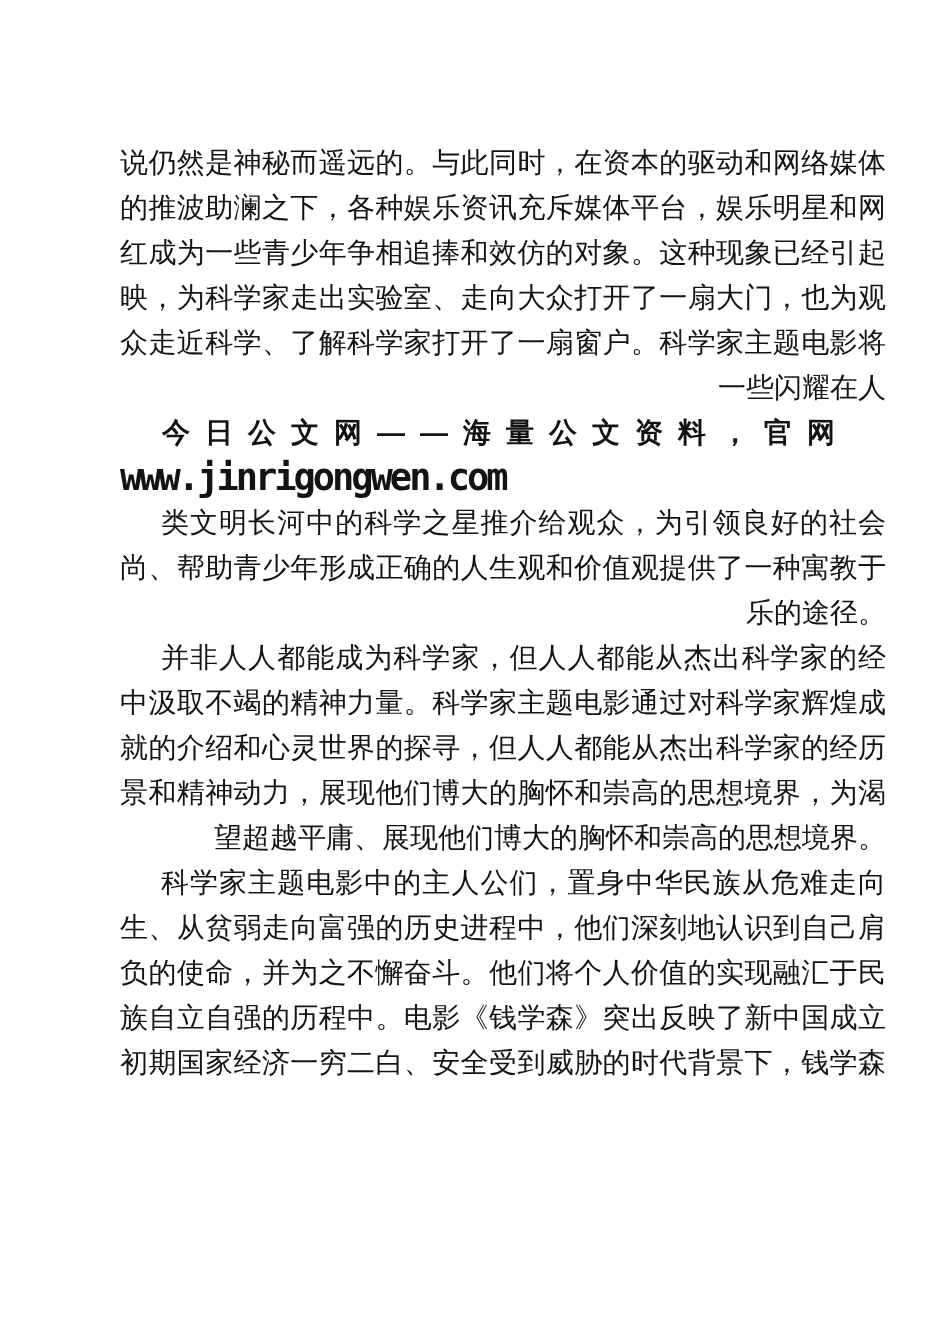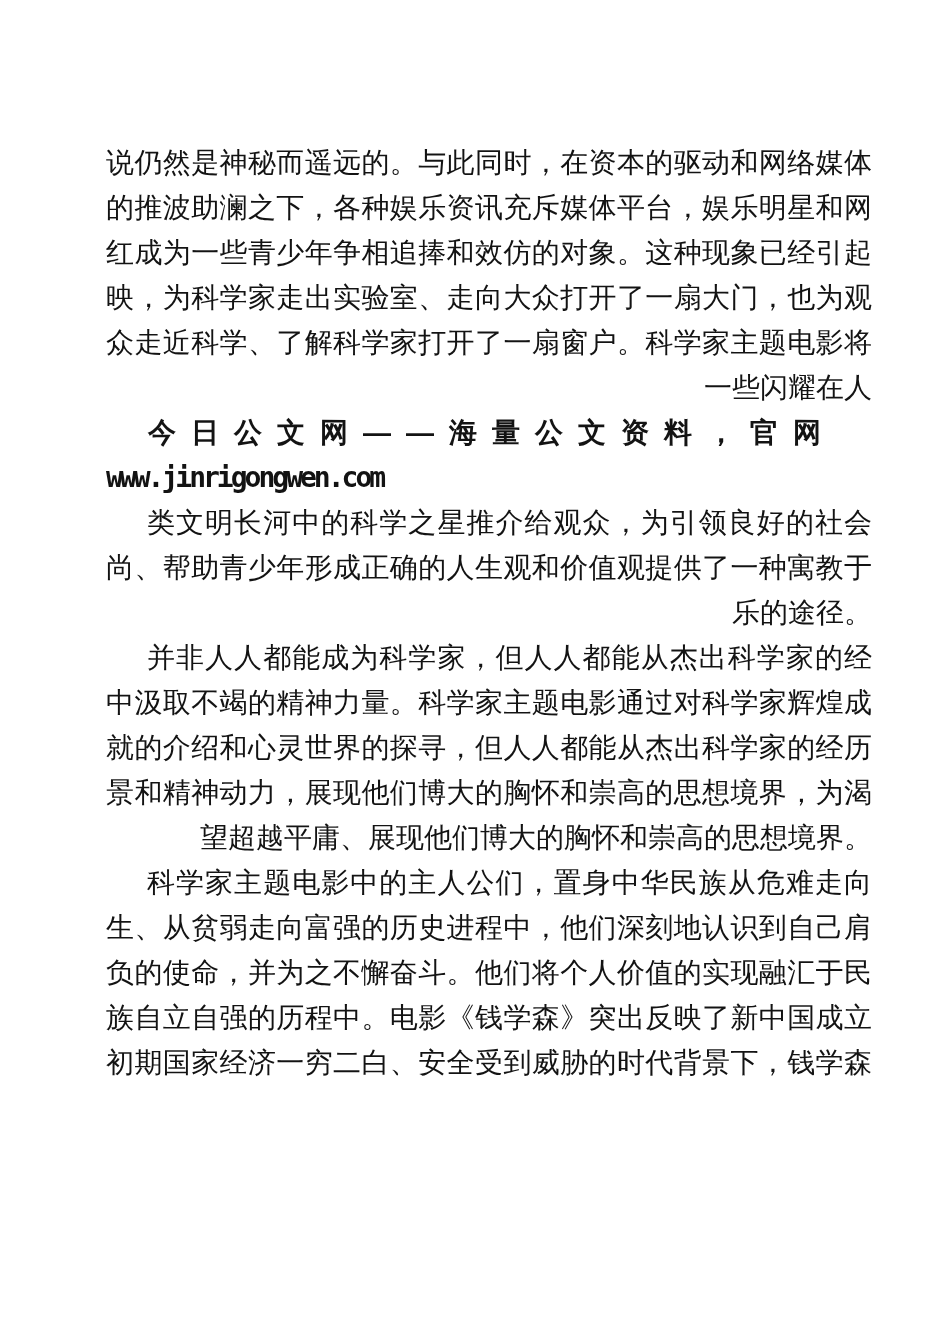--- a/index.html
+++ b/index.html
@@ -8,21 +8,21 @@
     background: #ffffff;
   }
   body {
     width: 950px;
     height: 1344px;
     position: relative;
     overflow: hidden;
   }
   .doc {
     position: absolute;
-    left: 106px;
+    left: 120px;
     top: 140px;
     width: 766px;
   }
   .l {
     height: 45px;
     line-height: 45px;
     font-size: 28px;
     font-family: "Liberation Serif", "DejaVu Serif", serif;
     color: #131313;
     overflow: hidden;
@@ -43,21 +43,21 @@
     font-weight: 700;
     letter-spacing: 15px;
     text-indent: 42px;
     text-align: center;
     text-align-last: left;
   }
   
   .url {
     font-family: "DejaVu Sans Mono", "Liberation Mono", monospace;
     font-weight: 700;
-    font-size: 28px;
+    font-size: 37px;
     letter-spacing: -3px;
     text-align: left;
     text-align-last: left;
   }
 </style>
 </head>
 <body>
 
 <div class="doc">
   <div class="l j">说仍然是神秘而遥远的。与此同时，在资本的驱动和网络媒体</div>

